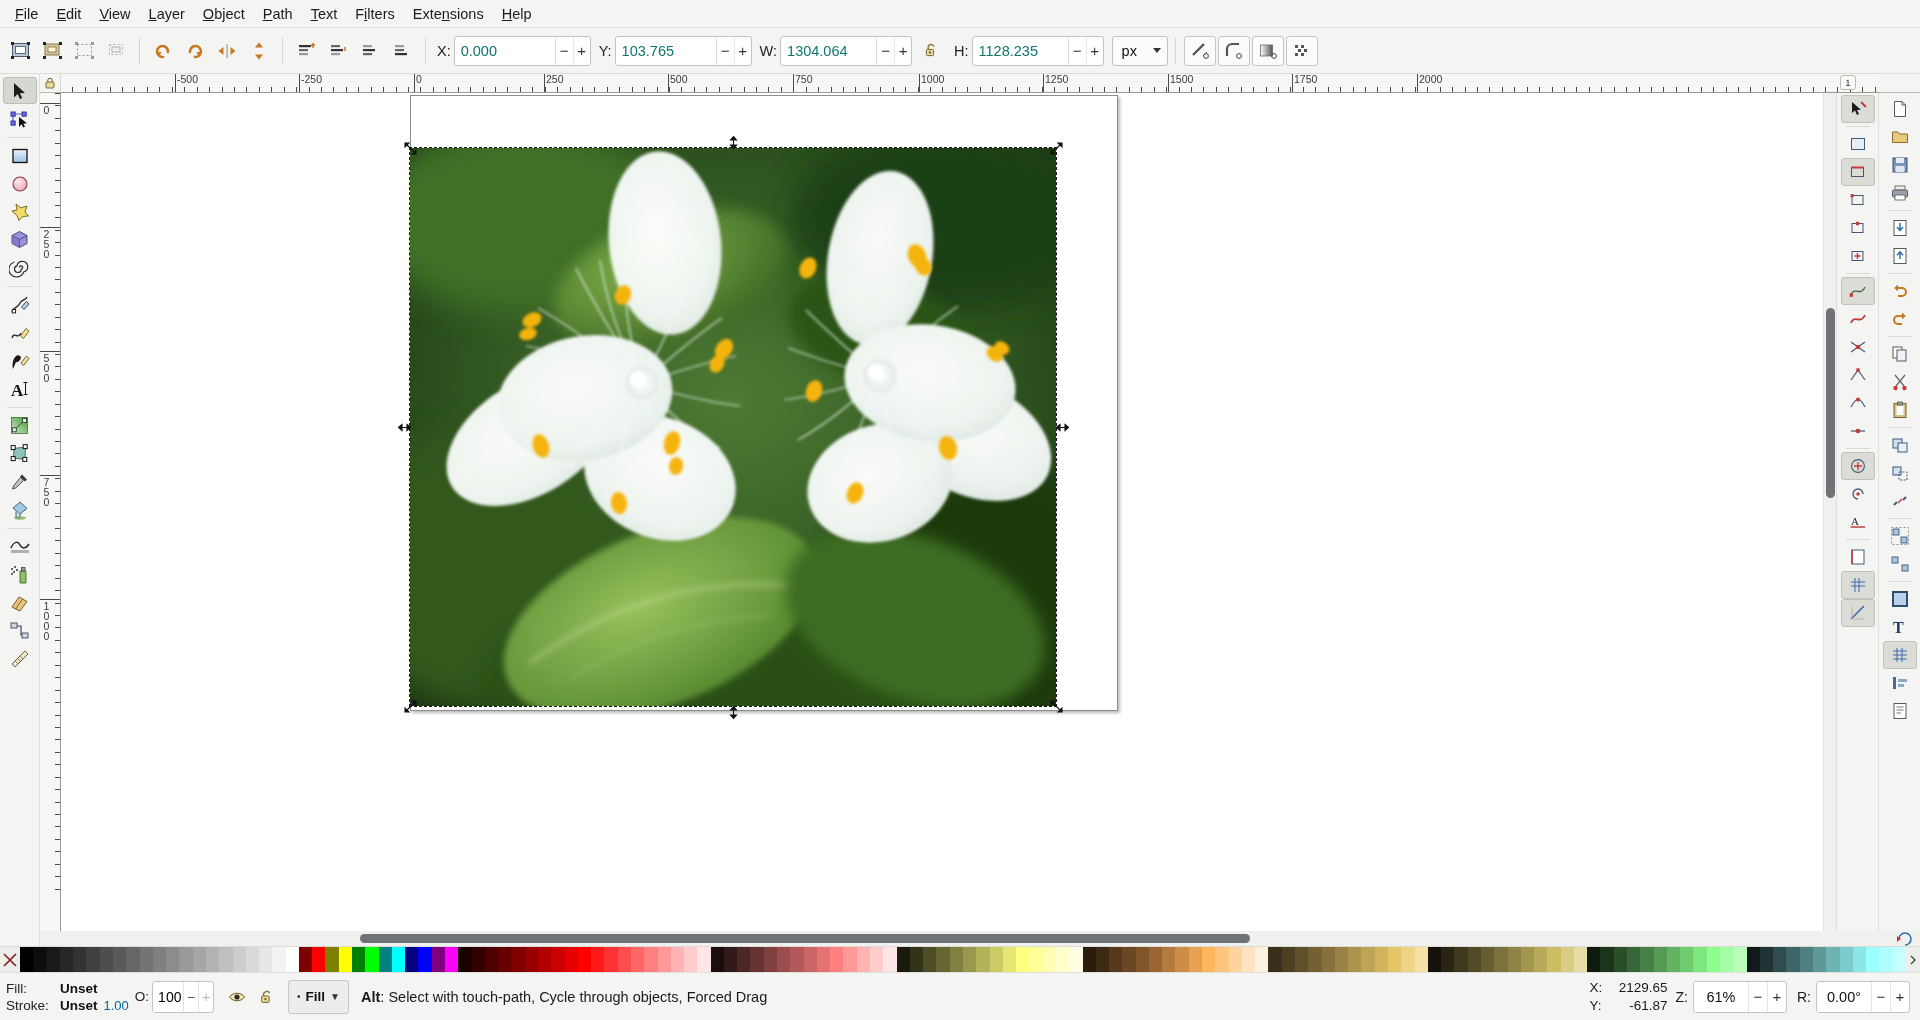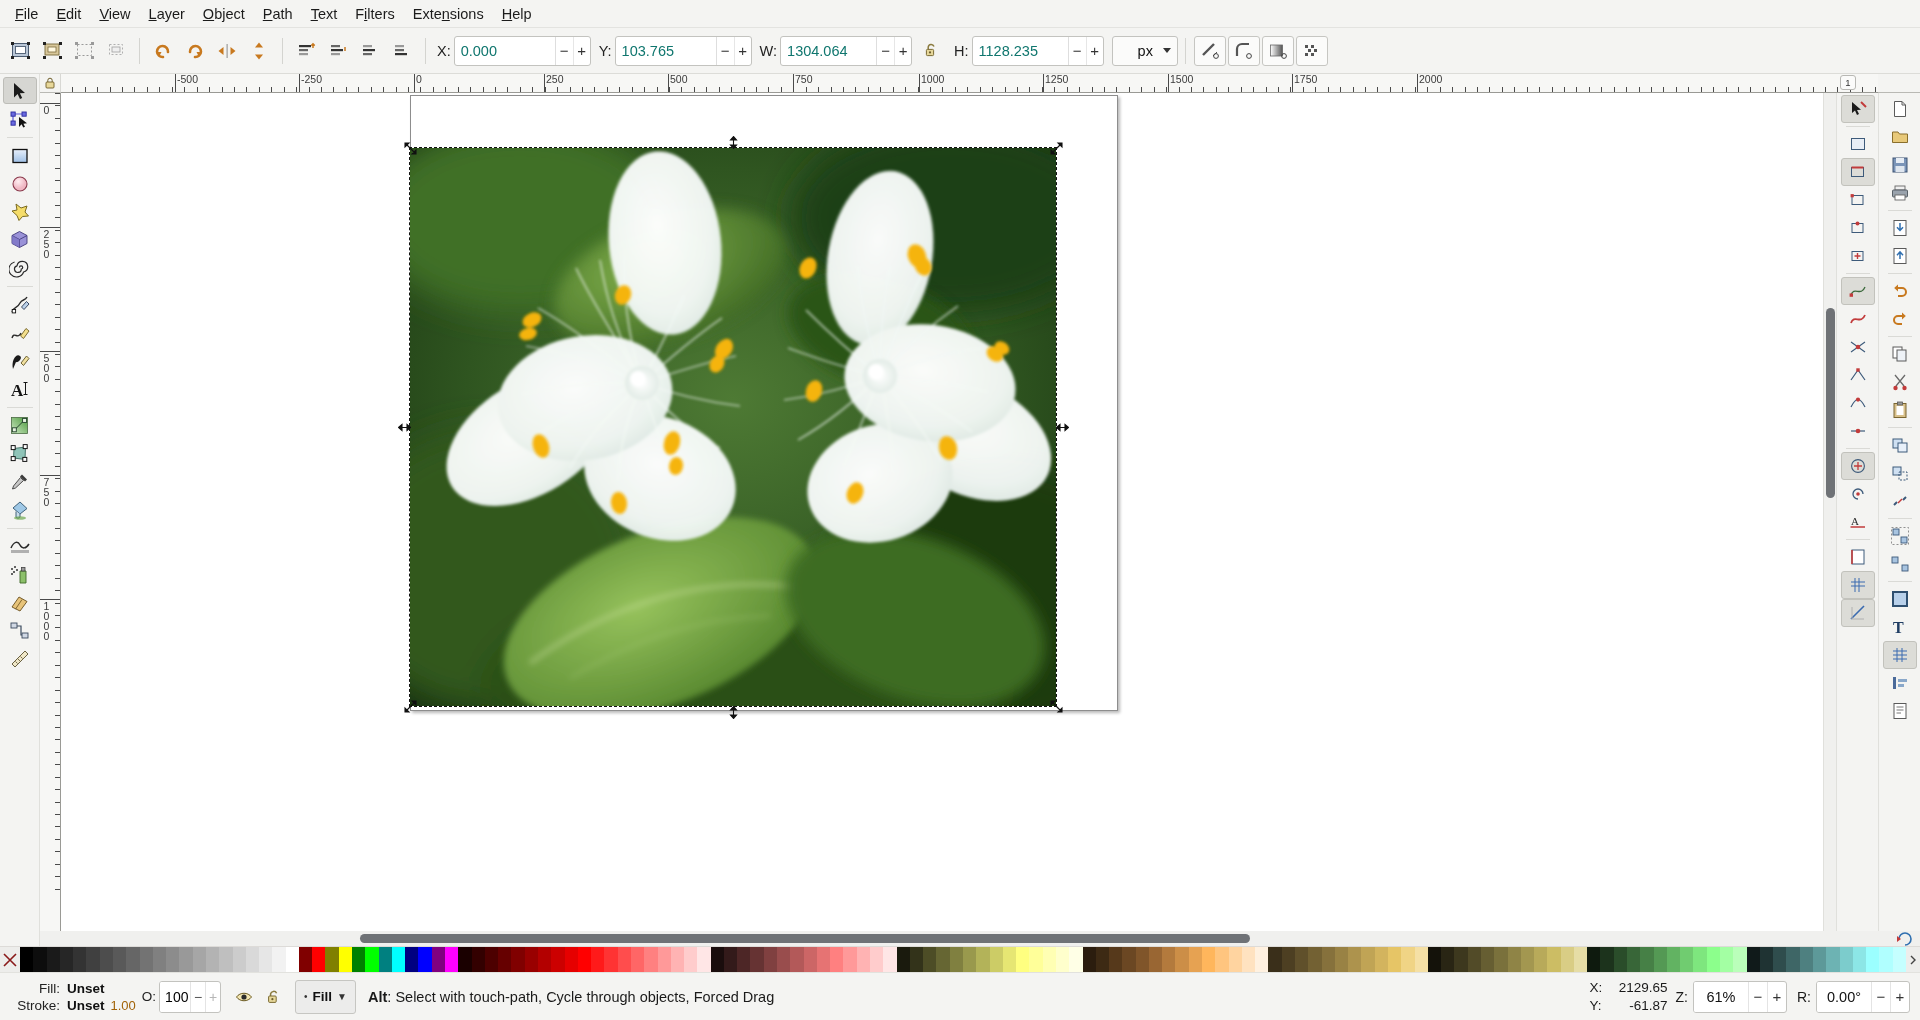--- a/index.html
+++ b/index.html
@@ -60,21 +60,21 @@
     display: flex; flex-direction: row; align-items: center; border-left: 1px solid #dedede;
   }
   .spin .step {
     width: 17px; display: flex; align-items: center; justify-content: center;
     font-size: 15px; color: #333; cursor: default; height: 28px;
   }
   .spin .step.plus { border-left: 1px solid #e6e6e6; }
 
   .unitsel {
     display: flex; align-items: center; border: 1px solid #c3c3bf; background: #fbfbfa;
-    border-radius: 3px; height: 30px; padding: 0 6px 0 25px; margin-left: 8px; min-width: 56px;
+    border-radius: 3px; height: 30px; padding: 0 6px 0 9px; margin-left: 8px; min-width: 56px;
     justify-content: space-between; cursor: default;
   }
   .unitsel span { font-size: 14.5px; color: #111; }
   .caret { width: 0; height: 0; border-left: 4px solid transparent; border-right: 4px solid transparent;
            border-top: 5px solid #333; margin-left: 10px; }
 
   
   .mainrow { flex: 1 1 auto; display: flex; min-height: 0; position: relative; }
 
   
@@ -177,23 +177,23 @@
   .swatch { flex: 1 1 auto; min-width: 0; height: 100%; cursor: default; }
   .pal-arrow { width: 14px; flex: 0 0 14px; display:flex; align-items:center; justify-content:center; }
 
   
   .statusbar {
     height: 48px; flex: 0 0 48px; background: #f4f4f2; display: flex; align-items: center;
     border-top: 1px solid #e2e2de; padding: 0 6px; gap: 0;
   }
   .fillstroke { display: flex; flex-direction: column; justify-content: center; min-width: 118px; }
   .fsrow { display: flex; align-items: baseline; font-size: 13.5px; line-height: 17px; }
-  .fsrow .k { color: #222; width: 54px; text-align: right; margin-right: 7px; }
+  .fsrow .k { color: #222; width: 54px; margin-right: 0; }
   .fsrow .v { color: #111; font-weight: bold; }
-  .fsrow .sw { color: #a16207; margin-left: 6px; font-size: 13px; }
+  .fsrow .sw { color: #0369a1; margin-left: 6px; font-size: 13px; }
 
   .opac { display: flex; align-items: center; margin-left: 6px; }
   .opac .olab { font-size: 13.5px; color: #222; margin-right: 3px; }
   .obox {
     display: flex; align-items: stretch; border: 1px solid #c3c3bf; background: #fff;
     border-radius: 3px; height: 32px; width: 62px; overflow: hidden;
   }
   .obox input { border: 0; outline: none; width: 30px; text-align: left; padding-left: 5px;
                 font-size: 14px; font-family: "Liberation Sans", sans-serif; }
   .obox .ostep { width: 15px; display: flex; align-items: center; justify-content: center;

